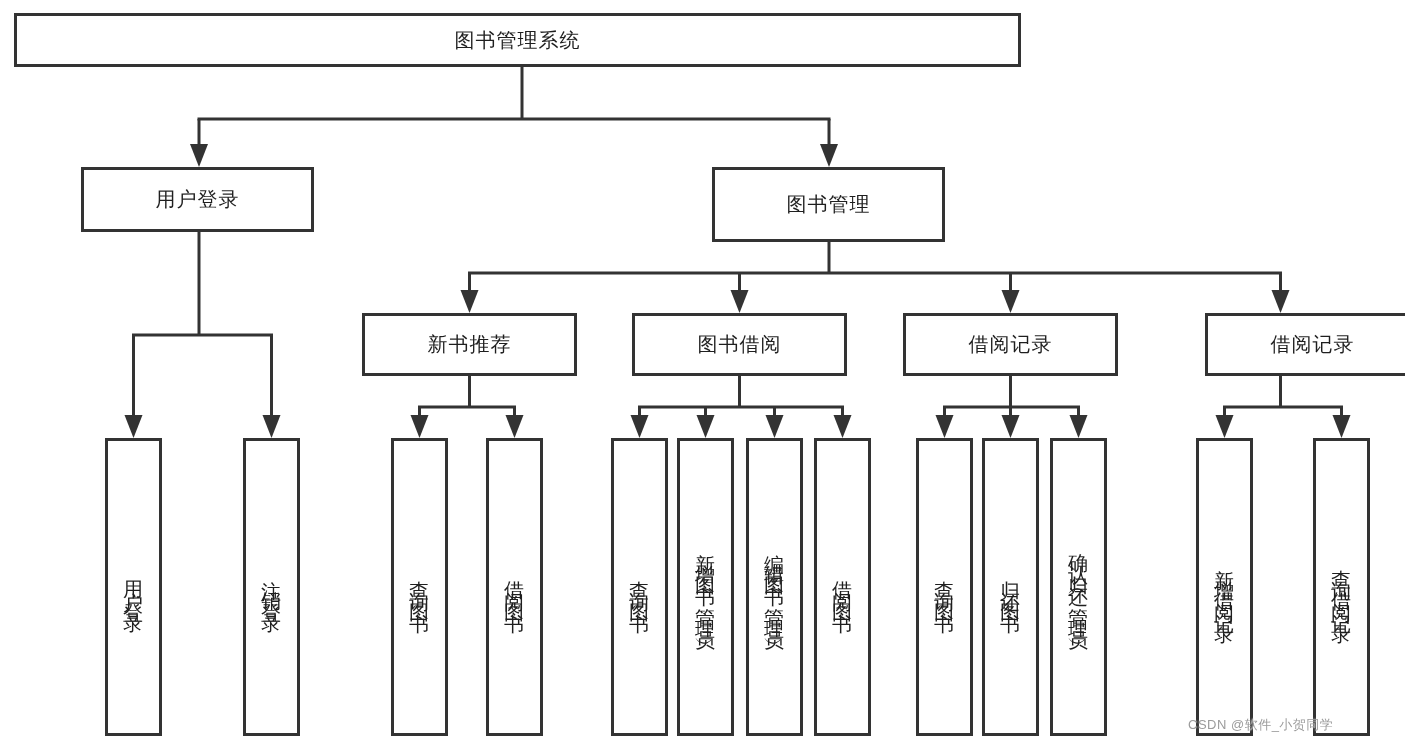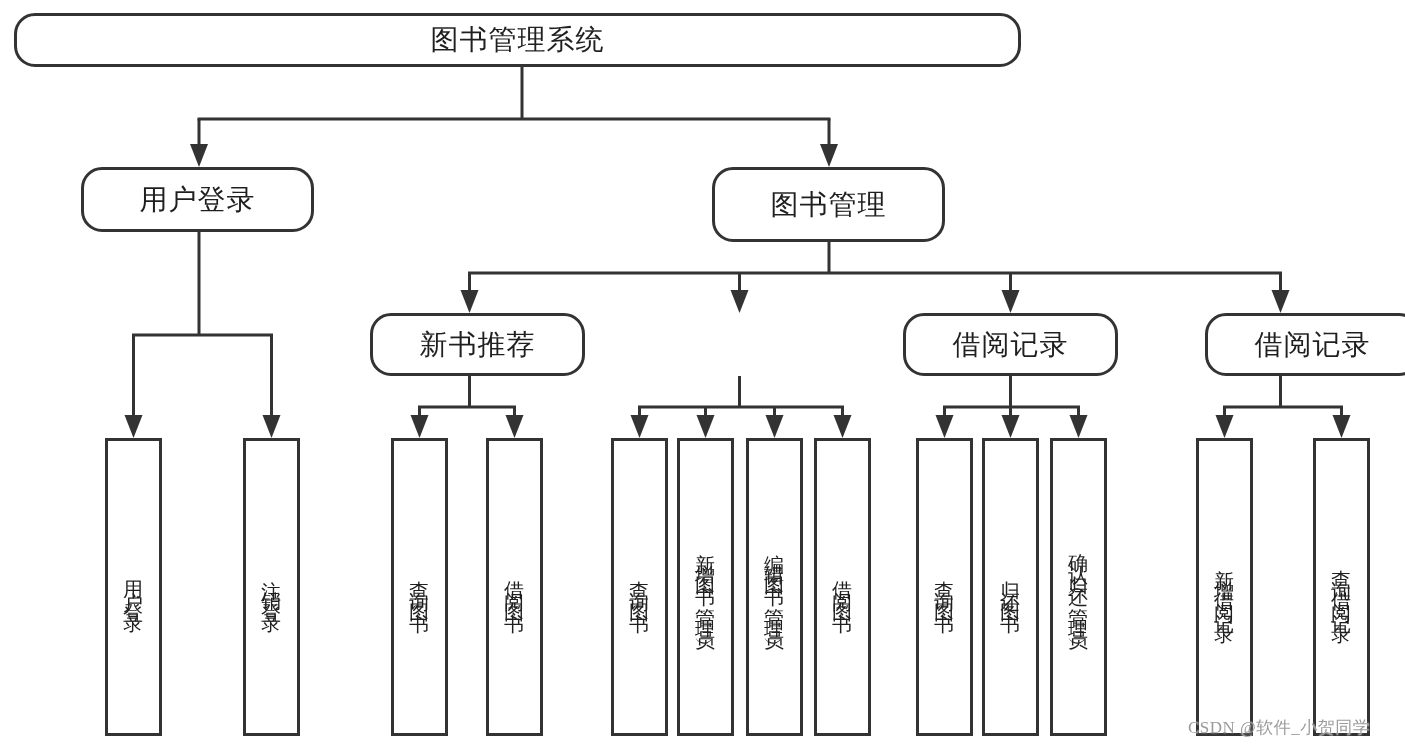--- a/index.html
+++ b/index.html
@@ -26,26 +26,26 @@
     position: absolute;
     background: #ffffff;
     border: 3px solid #333333;
     color: #1f1f1f;
     display: flex;
     align-items: center;
     justify-content: center;
     box-sizing: border-box;
     text-align: center;
   }
-  .h-node { font-size: 28px; letter-spacing: 1px; border-radius: 21px; }
+  .h-node { font-size: 20px; letter-spacing: 1px; }
   #n-root     { left: 14px;  top: 13px;  width: 1007px; height: 54px; }
   #n-l1-user  { left: 81px;  top: 167px; width: 233px;  height: 65px; }
   #n-l1-book  { left: 712px; top: 167px; width: 233px;  height: 75px; }
   .l2 { top: 313px; width: 215px; height: 63px; }
-  #n-l2-recommend { left: 362px; margin-left: 8px;  }
+  #n-l2-recommend { left: 362px;  }
   #n-l2-borrow    { left: 632px;  }
   #n-l2-current   { left: 903px;  }
   #n-l2-record    { left: 1173px; margin-left: 32px; }
   .leaf {
     top: 438px;
     width: 57px;
     height: 298px;
     writing-mode: vertical-rl;
     text-orientation: mixed;
     font-size: 20px;
@@ -63,26 +63,25 @@
   #n-leaf-cb-query   { left: 916px;  }
   #n-leaf-cb-return  { left: 982px;  }
   #n-leaf-cb-confirm { left: 1050px; }
   #n-leaf-rc-add     { left: 1196px; }
   #n-leaf-rc-query   { left: 1313px; }
   #watermark {
     position: absolute;
     left: 1188px;
     top: 716px;
     width: 210px;
-    font-size: 17px;
+    font-size: 13px;
     color: #9b9b9b;
     text-shadow: 0 0 2px #ffffff;
     white-space: nowrap;
     letter-spacing: 0.5px;
-    font-family: Liberation Serif, serif;
   }
 </style>
 </head>
 <body>
 
 <div id="stage">
 
   <svg id="connectors" viewBox="0 0 1405 747" xmlns="http://www.w3.org/2000/svg">
       <line x1="522" y1="66" x2="522" y2="119" stroke="#333333" stroke-width="3"></line>
       <line x1="199" y1="119" x2="199" y2="147" stroke="#333333" stroke-width="3"></line>
@@ -137,20 +136,21 @@
       <polygon points="1215.5,415 1233.5,415 1224.5,438" fill="#333333"></polygon>
       <polygon points="1332.5,415 1350.5,415 1341.5,438" fill="#333333"></polygon>
     </svg>
 
   <div class="node h-node" id="n-root">图书管理系统</div>
 
   <div class="node h-node" id="n-l1-user">用户登录</div>
   <div class="node h-node" id="n-l1-book">图书管理</div>
 
   <div class="node h-node l2" id="n-l2-recommend">新书推荐</div>
+  <div class="node h-node l2" id="n-l2-borrow">图书借阅</div>
   <div class="node h-node l2" id="n-l2-current">借阅记录</div>
   <div class="node h-node l2" id="n-l2-record">借阅记录</div>
 
   <div class="node leaf" id="n-leaf-userlogin">用户登录</div>
   <div class="node leaf" id="n-leaf-logout">注销登录</div>
 
   <div class="node leaf" id="n-leaf-rec-query">查询图书</div>
   <div class="node leaf" id="n-leaf-rec-borrow">借阅图书</div>
 
   <div class="node leaf" id="n-leaf-bb-query">查询图书</div>

